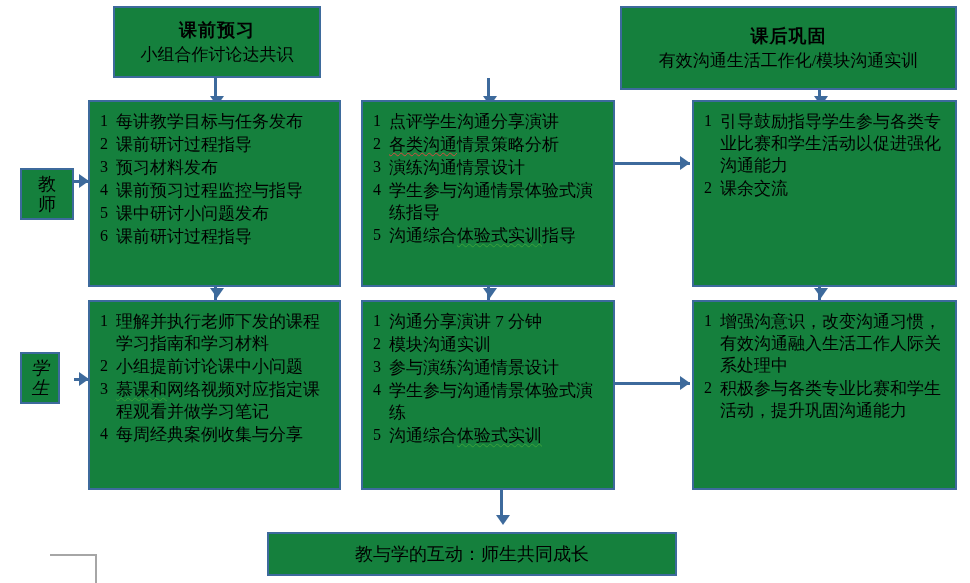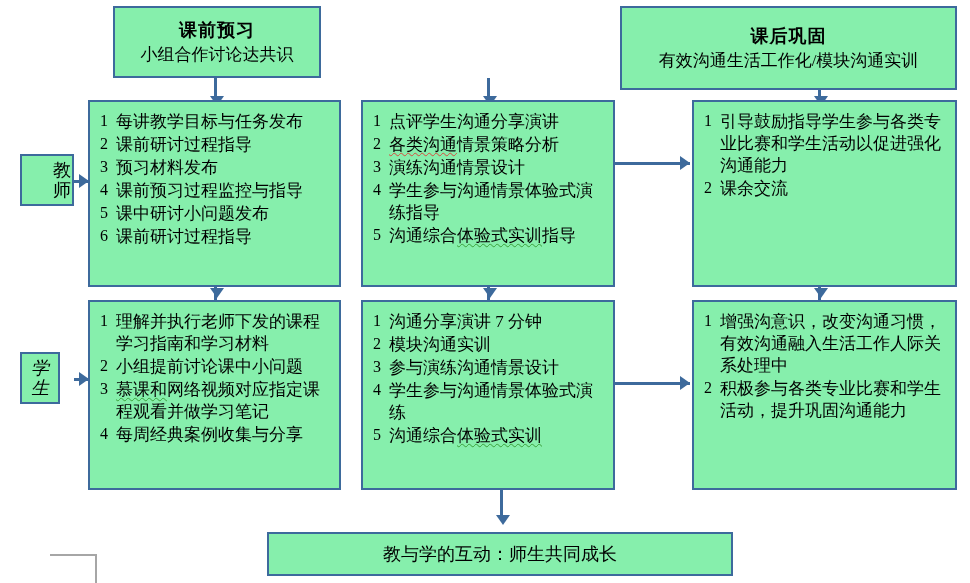--- a/index.html
+++ b/index.html
@@ -16,21 +16,21 @@
     height: 583px;
     overflow: hidden;
     background: #ffffff;
   }
 
   
   .box {
     position: absolute;
     box-sizing: border-box;
     border: 2px solid var(--edge, #3d6a9c);
-    background: #86efac;
+    background: #15803d;
     color: #000000;
   }
 
   
   .hdr {
     display: flex;
     flex-direction: column;
     align-items: center;
     justify-content: center;
     line-height: 1.28;
@@ -175,21 +175,21 @@
     <div class="hdr-title">课前预习</div>
     <div class="hdr-sub">小组合作讨论达共识</div>
   </div>
 
 
   <div class="box hdr" style="left:620px; top:6px; width:337px; height:84px;">
     <div class="hdr-title">课后巩固</div>
     <div class="hdr-sub">有效沟通生活工作化/模块沟通实训</div>
   </div>
 
-  <div class="box sidelabel" style="left:20px; top:154px; width:54px; height:52px;justify-content:flex-end;">
+  <div class="box sidelabel" style="left:20px; top:168px; width:54px; height:52px;">
     <div class="stack">教师</div>
   </div>
 
   <div class="box sidelabel" style="left:20px; top:352px; width:40px; height:52px;font-style:italic;">
     <div class="stack">学生</div>
   </div>
 
   <div class="box listbox" style="left:88px; top:100px; width:253px; height:187px;">
     <ol>
       <li>
@@ -309,19 +309,19 @@
           <span class="li-num">1</span>
           <span class="li-txt hang">增强沟意识，改变沟通习惯，有效沟通融入生活工作人际关系处理中</span>
         </li>
       <li>
           <span class="li-num">2</span>
           <span class="li-txt hang">积极参与各类专业比赛和学生活动，提升巩固沟通能力</span>
         </li>
     </ol>
   </div>
 
-  <div class="box summary" style="left:267px; top:532px; width:466px; height:44px;">
+  <div class="box summary" style="left:267px; top:532px; width:410px; height:44px;">
     <span>教与学的互动：师生共同成长</span>
   </div>
 
   <div class="corner-artifact" style="left:50px; top:554px; width:45px; height:29px;"></div>
 
 </div>
 
 </body></html>

